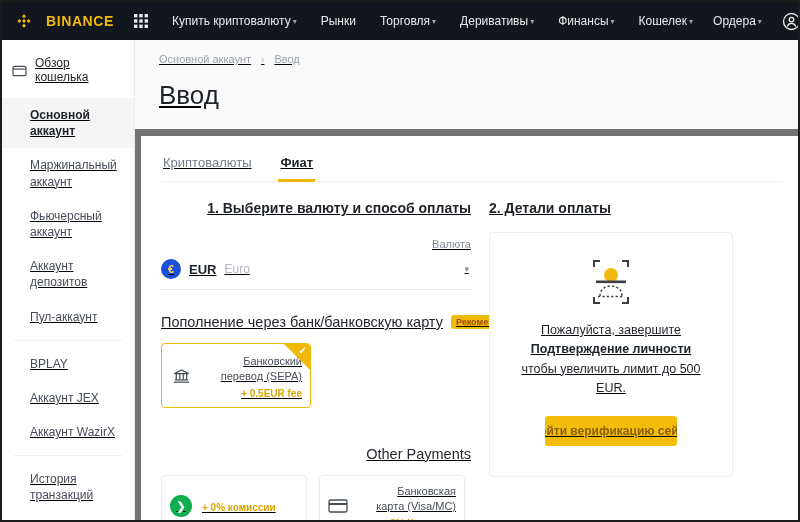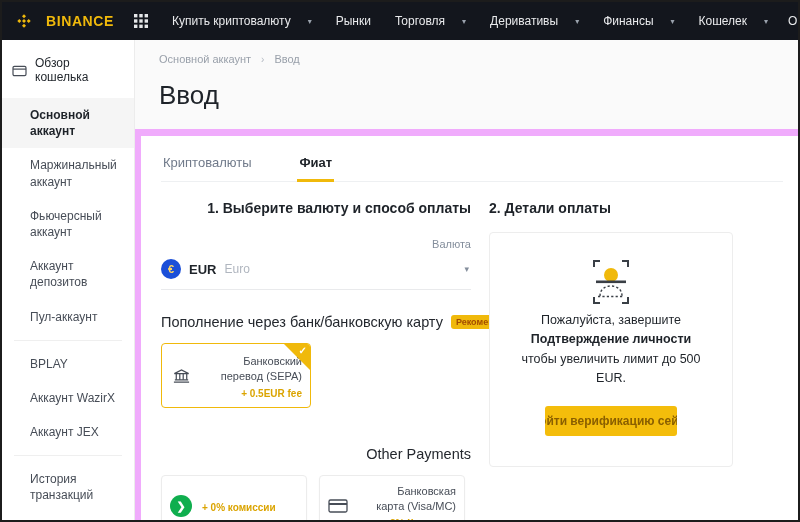--- a/index.html
+++ b/index.html
@@ -16,31 +16,31 @@
   
   .topbar {
     flex: 0 0 38px; background: #13161d;
     display: flex; align-items: center;
     padding: 0 14px; color: #eaecef;
   }
   .logo { display: flex; align-items: center; gap: 14px; margin-right: 20px; cursor: pointer; }
   .brand { color: #f0b90b; font-weight: bold; font-size: 14px; letter-spacing: .6px; }
   .apps { margin-right: 24px; display: flex; align-items: center; cursor: pointer; }
   .nav-item {
-    display: flex; align-items: center; gap: 17px;
+    display: flex; align-items: center; gap: 2px;
     font-size: 12px; color: #e9eaec; margin-right: 24px;
     white-space: nowrap; cursor: pointer;
   }
   .caret { font-size: 8px; color: #9aa2ad; }
   .topbar-right { margin-left: auto; display: flex; align-items: center; gap: 20px; }
   .topbar-right .nav-item { margin-right: 0; }
   .tb-icon { display: flex; align-items: center; cursor: pointer; }
 
   
-  .app-body { flex: 1; display: flex; overflow: hidden; background: #f0abfc; }
+  .app-body { flex: 1; display: flex; overflow: hidden; background: #737373; text-decoration: underline; }
 
   .sidebar {
     flex: 0 0 133px; background: #fff; border-right: 1px solid #ececec;
     padding-top: 12px; overflow: hidden;
   }
   .overview-row {
     display: flex; align-items: center; gap: 8px;
     padding: 4px 8px 14px 10px; font-size: 12px; color: #1e2329; cursor: pointer;
   }
   .side-item {
@@ -55,21 +55,21 @@
   .page-header { background: #fafafa; padding: 13px 24px 18px; }
   .breadcrumb { display: flex; align-items: center; gap: 10px; font-size: 11px; color: #99a0aa; }
   .breadcrumb .crumb { cursor: pointer; }
   .breadcrumb .sep { font-size: 10px; color: #b3b9c2; }
   .page-title { margin-top: 15px; font-size: 26px; font-weight: 400; color: #1e2329; }
 
   .content-card {
     background: #fff; margin: 7px 0 0 6px; flex: 1;
     padding: 17px 15px 0 20px; overflow: hidden;
   }
-  .tabs { display: flex; gap: 44px; border-bottom: 1px solid #eef0f2; }
+  .tabs { display: flex; gap: 25px; border-bottom: 1px solid #eef0f2; }
   .tab { font-size: 13px; color: #707a8a; padding: 2px 2px 9px; cursor: pointer; }
   .tab.active { color: #1e2329; font-weight: bold; border-bottom: 3px solid #f0b90b; margin-bottom: -1px; }
 
   .columns { display: flex; margin-top: 18px; }
   .col-left { width: 310px; flex-shrink: 0; text-align: right; }
   .col-right { width: 244px; margin-left: 18px; flex-shrink: 0; }
   .section-heading { font-size: 14px; font-weight: bold; color: #1e2329; }
 
   
   .currency-label { margin-top: 22px; font-size: 11px; color: #848e9c; }
@@ -122,21 +122,21 @@
   }
   .advcash-bg { background: #0fae4e; }
   .glyph-icon { flex-shrink: 0; display: flex; align-items: center; justify-content: center; }
 
   
   .details-card {
     margin-top: 16px; border: 1px solid #ededed; border-radius: 4px; background: #fff;
     padding: 26px 22px 30px; text-align: center;
   }
   .scan-wrap { display: flex; justify-content: center; }
-  .verify-text { margin-top: 6px; font-size: 12.5px; color: #1e2329; line-height: 1.55; }
+  .verify-text { margin-top: 16px; font-size: 12.5px; color: #1e2329; line-height: 1.55; }
   .verify-text b { font-weight: bold; }
   .verify-btn {
     margin: 17px auto 0; width: 132px; height: 30px;
     background: #f4bd0b; border: none; border-radius: 3px;
     color: #8a5f00; font-family: "Liberation Sans", sans-serif;
     font-size: 12px; font-weight: bold;
     display: flex; align-items: center; justify-content: center;
     overflow: hidden; white-space: nowrap; cursor: pointer;
   }
 </style>
@@ -228,22 +228,22 @@
         </span>
         <span>Обзор кошелька</span>
       </div>
       <div class="side-item active">Основной аккаунт</div>
       <div class="side-item">Маржинальный аккаунт</div>
       <div class="side-item">Фьючерсный аккаунт</div>
       <div class="side-item">Аккаунт депозитов</div>
       <div class="side-item">Пул-аккаунт</div>
       <div class="side-divider"></div>
       <div class="side-item">BPLAY</div>
+      <div class="side-item">Аккаунт JEX</div>
       <div class="side-item">Аккаунт WazirX</div>
-      <div class="side-item">Аккаунт JEX</div>
       <div class="side-divider"></div>
       <div class="side-item">История транзакций</div>
     </div>
 
     <div class="main">
       <div class="page-header">
         <div class="breadcrumb">
           <span class="crumb">Основной аккаунт</span>
           <span class="sep">›</span>
           <span class="crumb">Ввод</span>

